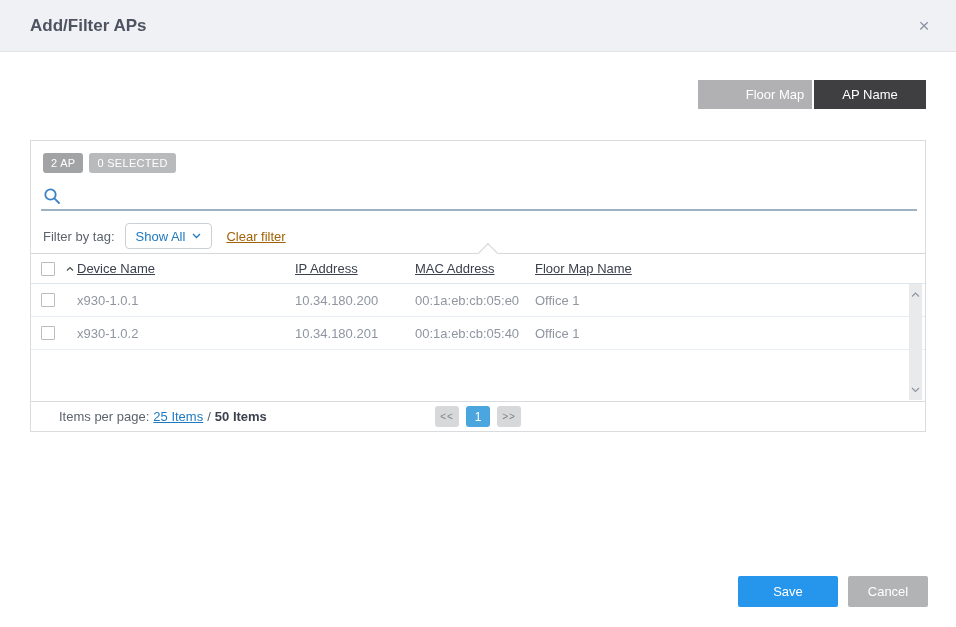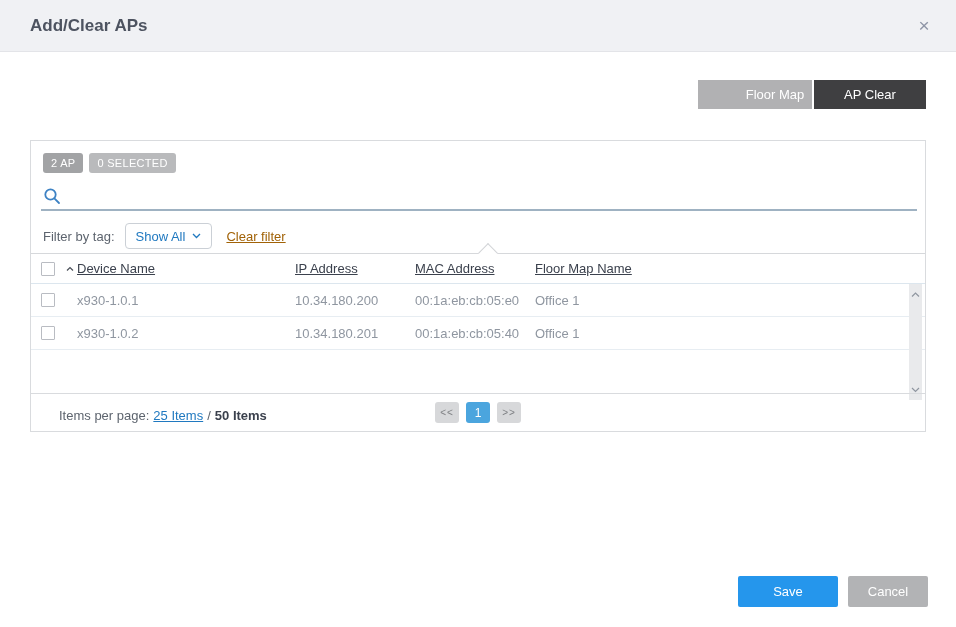--- a/index.html
+++ b/index.html
@@ -43,45 +43,45 @@
 
   .tbody { position:absolute; top:143px; left:0; width:894px; }
   .trow { height:33px; border-bottom:1px solid #e7edf2; display:grid; grid-template-columns:24px 12px 218px 120px 120px 1fr; align-items:center; padding:0 10px; font-size:13px; color:#8f96a0; }
 
   
   .scrollbar { position:absolute; top:143px; right:3px; bottom:31px; width:13px; background:#e9eaec; }
   .scroll-arrow { position:absolute; left:0; width:13px; height:13px; display:flex; align-items:center; justify-content:center; cursor:pointer; }
   .scroll-up { top:4px; } .scroll-down { bottom:4px; }
 
   
-  .tfoot { position:absolute; left:0; bottom:8px; width:894px; height:30px; border-top:1px solid #d9dbde; display:flex; align-items:flex-end; font-size:13px; color:#5d646e; }
+  .tfoot { position:absolute; left:0; bottom:0; width:894px; height:30px; border-top:1px solid #d9dbde; display:flex; align-items:center; font-size:13px; color:#5d646e; }
   .foot-left { margin-left:28px; display:flex; align-items:center; gap:4px; white-space:nowrap; }
   .page-size-link { color:#2079c0; text-decoration:underline; cursor:pointer; }
   .foot-total { font-weight:bold; color:#3b414d; }
   .pager { position:absolute; left:0; right:0; display:flex; justify-content:center; gap:7px; }
   .pg-btn { min-width:24px; height:21px; border:none; border-radius:3px; background:#d7d8da; color:#7f8184; font-size:10px; letter-spacing:1px; cursor:pointer; font-family:"Liberation Sans", sans-serif; }
   .pg-current { background:#4ba5de; color:#fff; font-size:12px; letter-spacing:0; }
 
   
   .action-btn { position:absolute; top:576px; height:31px; border:none; color:#fff; font-size:13px; cursor:pointer; font-family:"Liberation Sans", sans-serif; border-radius:2px; }
   .save-btn { left:738px; width:100px; background:#2596ec; }
   .cancel-btn { left:848px; width:80px; background:#b2b3b5; }
 </style>
 </head>
 <body>
 
 <div class="stage">
 
   <div class="modal-header">
-    <div class="modal-title">Add/Clear APs</div>
+    <div class="modal-title">Add/Filter APs</div>
     <div class="close-btn">×</div>
   </div>
 
   <button class="tab tab-floor-map">Floor Map</button>
-  <button class="tab tab-ap-list">AP Clear</button>
+  <button class="tab tab-ap-list">AP Name</button>
 
   <div class="panel">
 
     <div class="badges">
       <span class="badge badge-count">2 AP</span>
       <span class="badge badge-selected">0 SELECTED</span>
     </div>
 
     <div class="search-row">
       <svg class="search-icon" viewBox="0 0 18 18">

